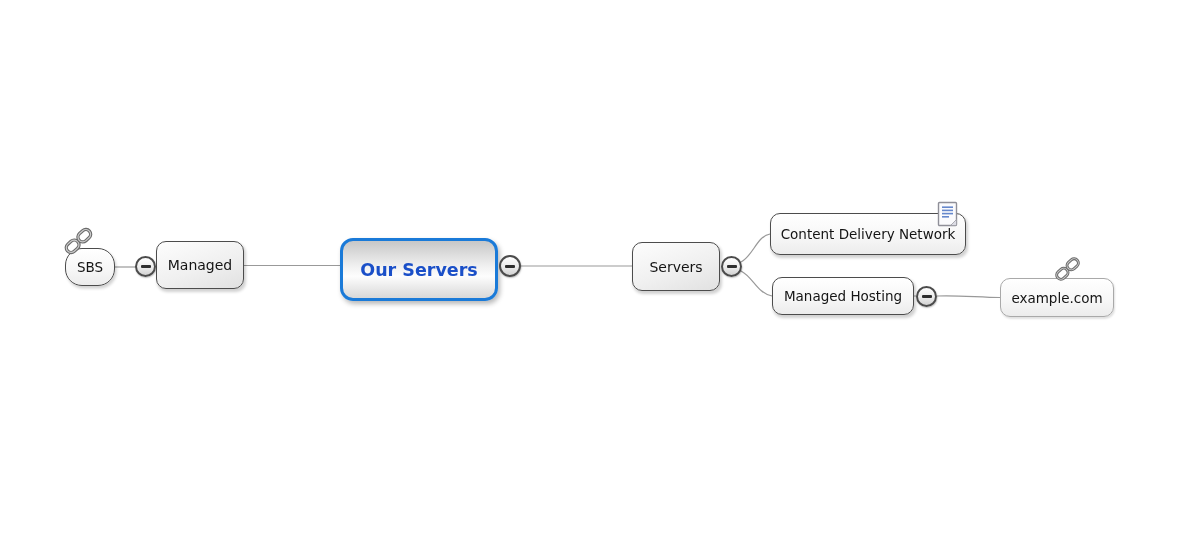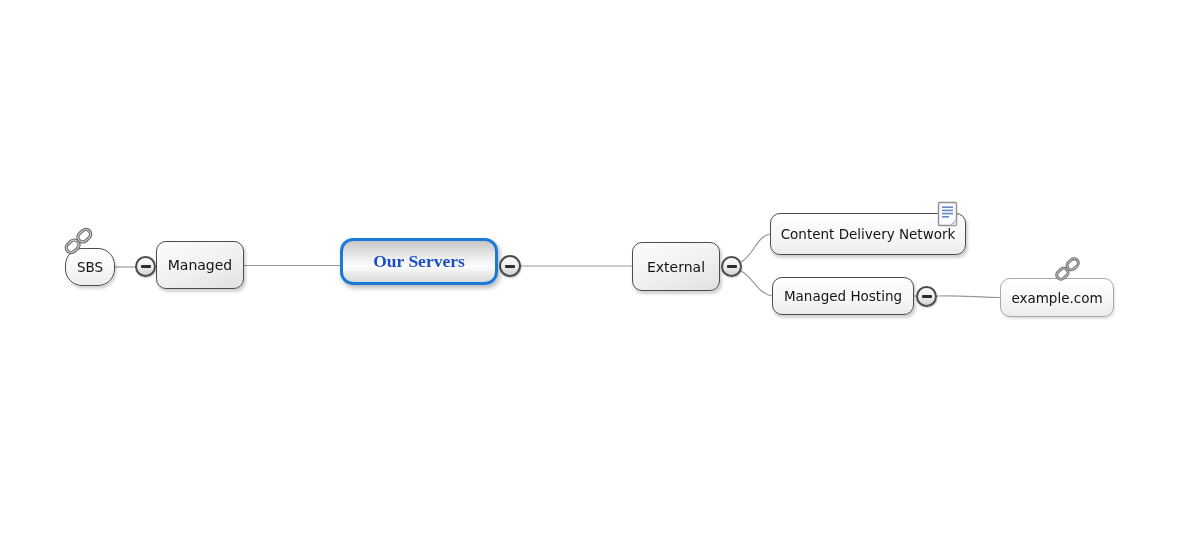--- a/index.html
+++ b/index.html
@@ -71,26 +71,26 @@
   </svg>
 
   <div class="node" style="left:65px;top:248px;width:50px;height:38px;border-radius:17px;">
     <span>SBS</span>
   </div>
 
   <div class="node grad" style="left:156px;top:241px;width:88px;height:48px;">
     <span>Managed</span>
   </div>
 
-  <div class="node root" style="left:340px;top:238px;width:158px;height:47px;font-family:Liberation Serif, serif;">
+  <div class="node root" style="left:340px;top:238px;width:158px;height:63px;">
     <span>Our Servers</span>
   </div>
 
   <div class="node grad" style="left:632px;top:242px;width:88px;height:49px;">
-    <span>External</span>
+    <span>Servers</span>
   </div>
 
   <div class="node" style="left:770px;top:213px;width:196px;height:42px;">
     <span>Content Delivery Network</span>
   </div>
 
   <div class="node light" style="left:1000px;top:278px;width:114px;height:39px;">
     <span>example.com</span>
   </div>
 

